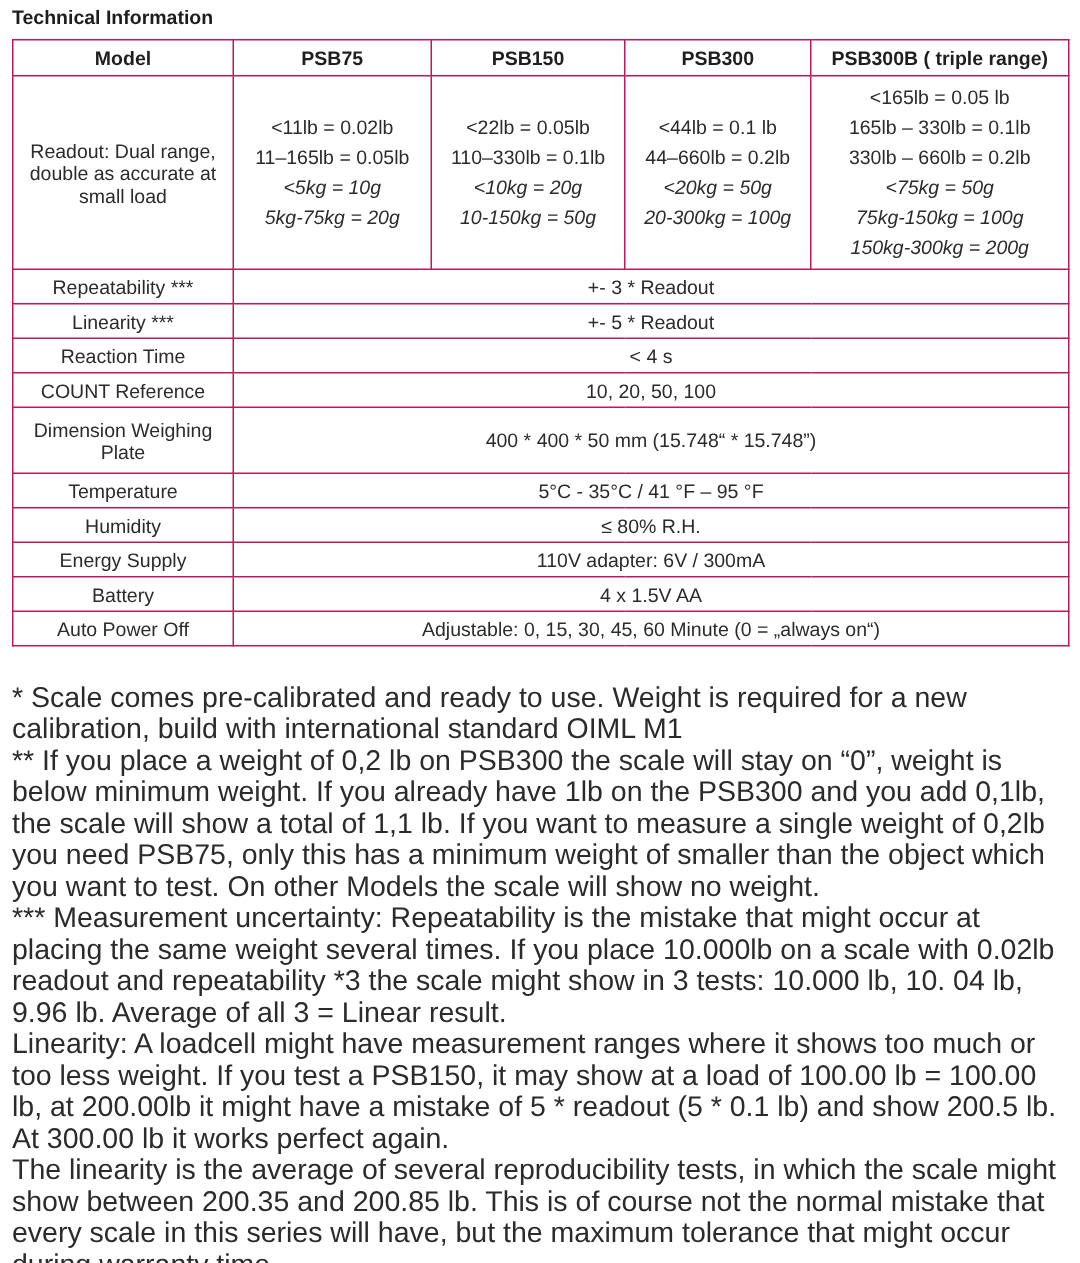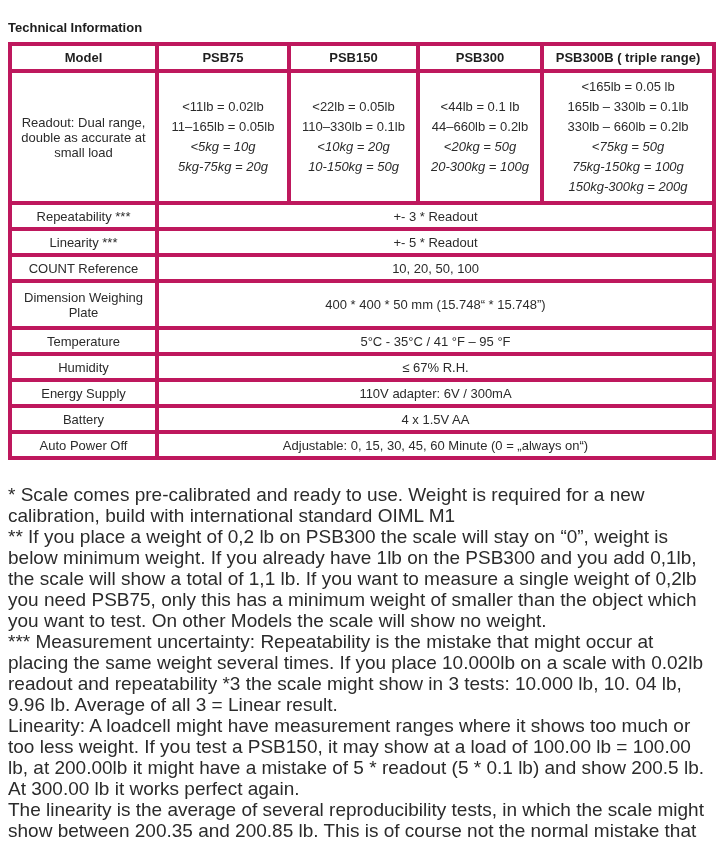--- a/index.html
+++ b/index.html
@@ -8,37 +8,37 @@
     background: #ffffff;
   }
   .page {
     position: relative;
     width: 720px;
     height: 842px;
     background: #ffffff;
     color: #262626;
     font-family: "Liberation Sans", "DejaVu Sans", sans-serif;
     box-sizing: border-box;
-    padding: 20px 8px 0 8px;
+    padding: 4px 8px 0 8px;
     overflow: hidden;
   }
   .title {
     font-size: 13px;
     font-weight: bold;
     margin: 0 0 7px 0;
     color: #1d1d1d;
   }
   table.spec-table {
     border-collapse: collapse;
     width: 704px;
     table-layout: fixed;
   }
   table.spec-table th,
   table.spec-table td {
-    border: 4px solid #be185d;
+    border: 1px solid #be185d;
     text-align: center;
     vertical-align: middle;
     font-size: 13px;
     padding: 1px 4px;
     color: #2b2b2b;
     overflow: hidden;
   }
   table.spec-table th {
     font-weight: bold;
     height: 21px;
@@ -116,34 +116,38 @@
         </tr>
         <tr class="std-row">
           <td>Repeatability ***</td>
           <td colspan="4">+- 3 * Readout</td>
         </tr>
         <tr class="std-row">
           <td>Linearity ***</td>
           <td colspan="4">+- 5 * Readout</td>
         </tr>
         <tr class="std-row">
+          <td>Reaction Time</td>
+          <td colspan="4">&lt; 4 s</td>
+        </tr>
+        <tr class="std-row">
           <td>COUNT Reference</td>
           <td colspan="4">10, 20, 50, 100</td>
         </tr>
         <tr class="dim-row">
           <td>Dimension Weighing Plate</td>
           <td colspan="4">400 * 400 * 50 mm (15.748“ * 15.748”)</td>
         </tr>
         <tr class="std-row">
           <td>Temperature</td>
           <td colspan="4">5°C - 35°C / 41 °F – 95 °F</td>
         </tr>
         <tr class="std-row">
           <td>Humidity</td>
-          <td colspan="4">≤ 67% R.H.</td>
+          <td colspan="4">≤ 80% R.H.</td>
         </tr>
         <tr class="std-row">
           <td>Energy Supply</td>
           <td colspan="4">110V adapter: 6V / 300mA</td>
         </tr>
         <tr class="std-row">
           <td>Battery</td>
           <td colspan="4">4 x 1.5V AA</td>
         </tr>
         <tr class="std-row">

